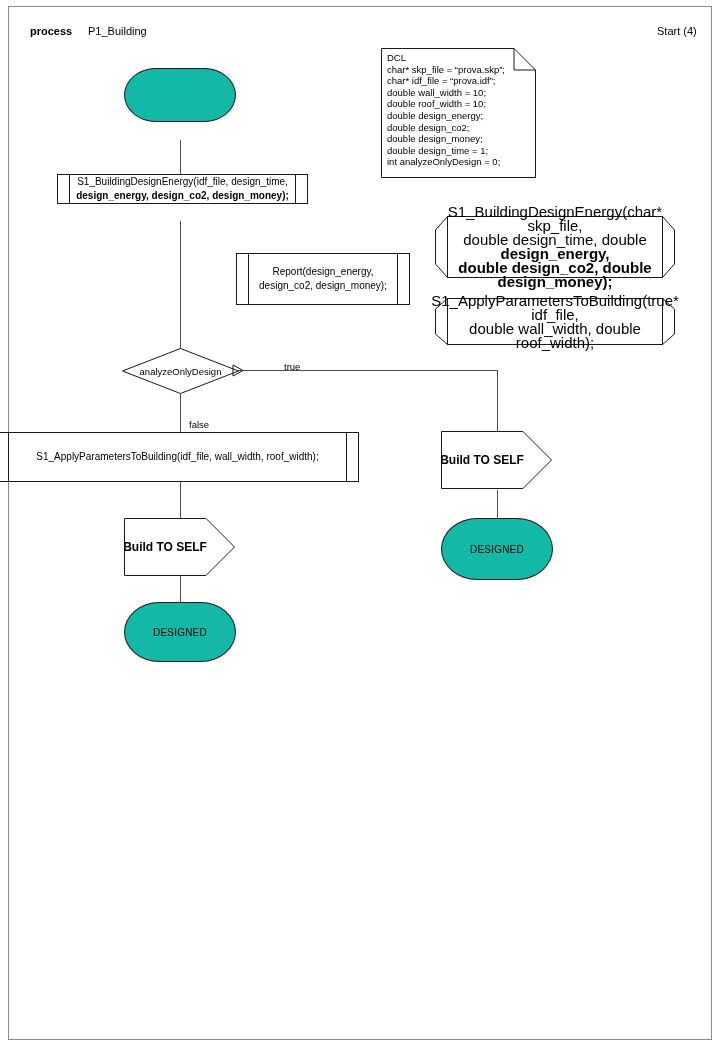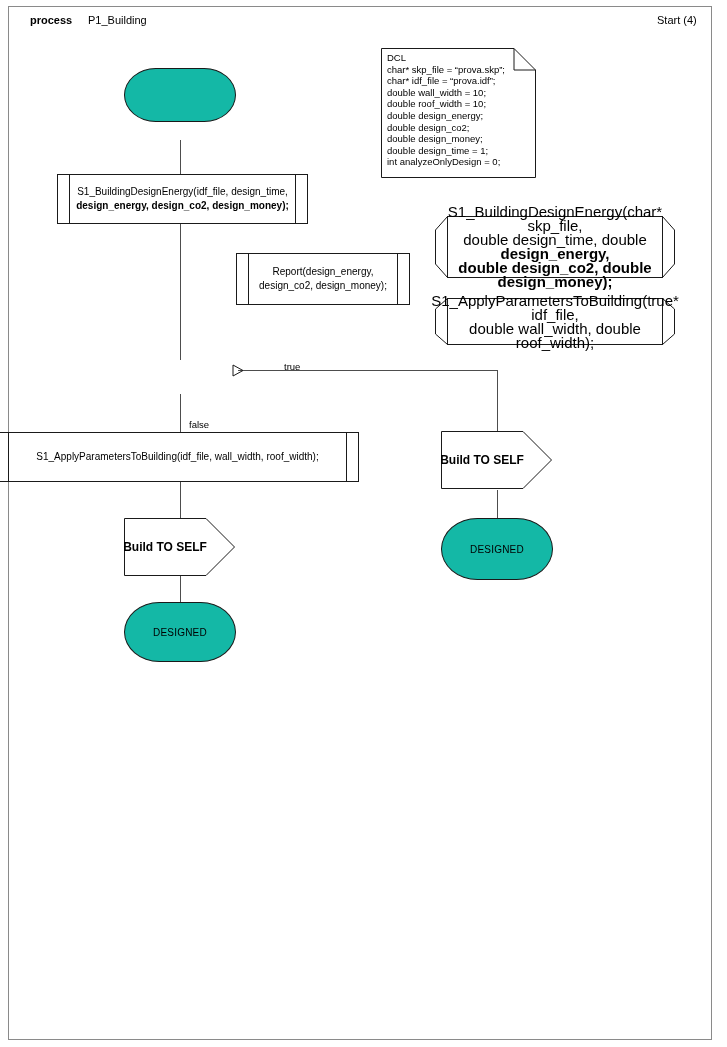--- a/index.html
+++ b/index.html
@@ -33,20 +33,21 @@
     left: 0;
     top: 10px;
     width: 727px;
     height: 20px;
   }
   .hdr-text {
     position: absolute;
     font-size: 11px;
     line-height: 14px;
     white-space: nowrap;
+    margin-top: 11px;
   }
   #hdr-kind { left: 30px; top: 3px; font-weight: bold; }
   #hdr-name { left: 88px; top: 3px; }
   #hdr-right { left: 657px; top: 3px; }
 
   
   #canvas {
     position: absolute;
     left: 0; top: 0;
     width: 727px; height: 1047px;
@@ -208,21 +209,21 @@
 char* idf_file = “prova.idf”;
 double wall_width = 10;
 double roof_width = 10;
 double design_energy;
 double design_co2;
 double design_money;
 double design_time = 1;
 int analyzeOnlyDesign = 0;</div>
   </div>
 
-  <div class="node predef" style="left:57px; top:174px; width:251px; height:50px;">
+  <div class="node predef" style="left:57px; top:174px; width:251px; height:30px;">
     <div class="txt">
       <span>S1_BuildingDesignEnergy(idf_file, design_time,</span><br>
       <b>design_energy, design_co2, design_money);</b>
     </div>
   </div>
 
   <div class="bracket-wrap" style="left:435px; top:216px; width:240px; height:62px;">
     <svg width="240" height="62" viewBox="0 0 240 62">
       <path d="M12.5,0.5 L0.5,14 L0.5,48 L12.5,61.5" fill="#ffffff" stroke="#1a1a1a" stroke-width="1"></path>
       <path d="M227.5,0.5 L239.5,14 L239.5,48 L227.5,61.5" fill="#ffffff" stroke="#1a1a1a" stroke-width="1"></path>
@@ -249,20 +250,26 @@
       <path d="M227.5,0.5 L239.5,11 L239.5,36 L227.5,46.5" fill="#ffffff" stroke="#1a1a1a" stroke-width="1"></path>
     </svg>
     <div class="bracket-body">
       <div class="txt">
         <span>S1_ApplyParametersToBuilding(true* idf_file,</span><br>
         <span>double wall_width, double roof_width);</span>
       </div>
     </div>
   </div>
 
+  <div class="decision-wrap" style="left:122px; top:348px; width:117px; height:46px;">
+    <svg width="117" height="46" viewBox="0 0 117 46">
+      <path d="M58.5,0.5 L116.5,23 L58.5,45.5 L0.5,23 Z" fill="#ffffff" stroke="#1a1a1a" stroke-width="1"></path>
+    </svg>
+    <div class="decision-label">analyzeOnlyDesign</div>
+  </div>
 
   <span class="edge-label" style="left:284px; top:361px;">true</span>
   <span class="edge-label" style="left:189px; top:406px;margin-top:13px;">false</span>
 
   <div class="node predef" style="left:-4px; top:432px; width:363px; height:50px;">
     <div class="txt">
       <span>S1_ApplyParametersToBuilding(idf_file, wall_width, roof_width);</span>
     </div>
   </div>
 

